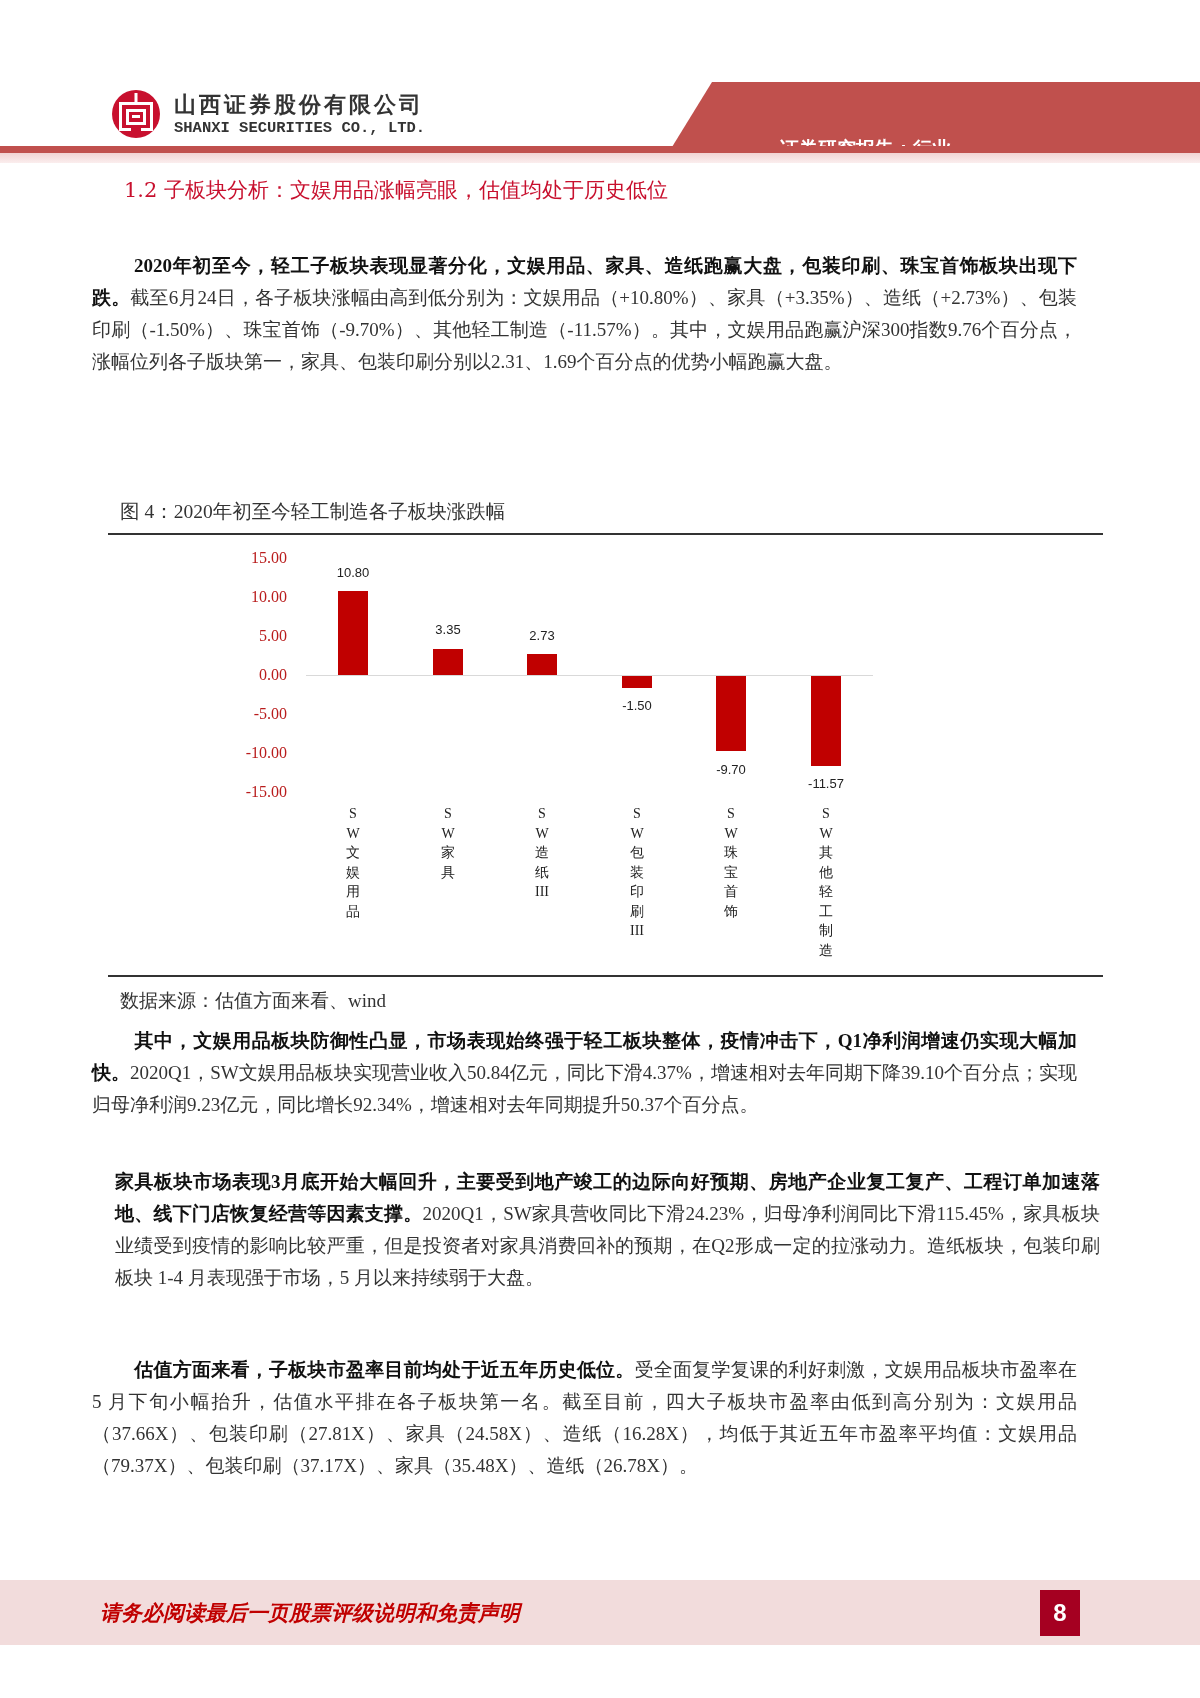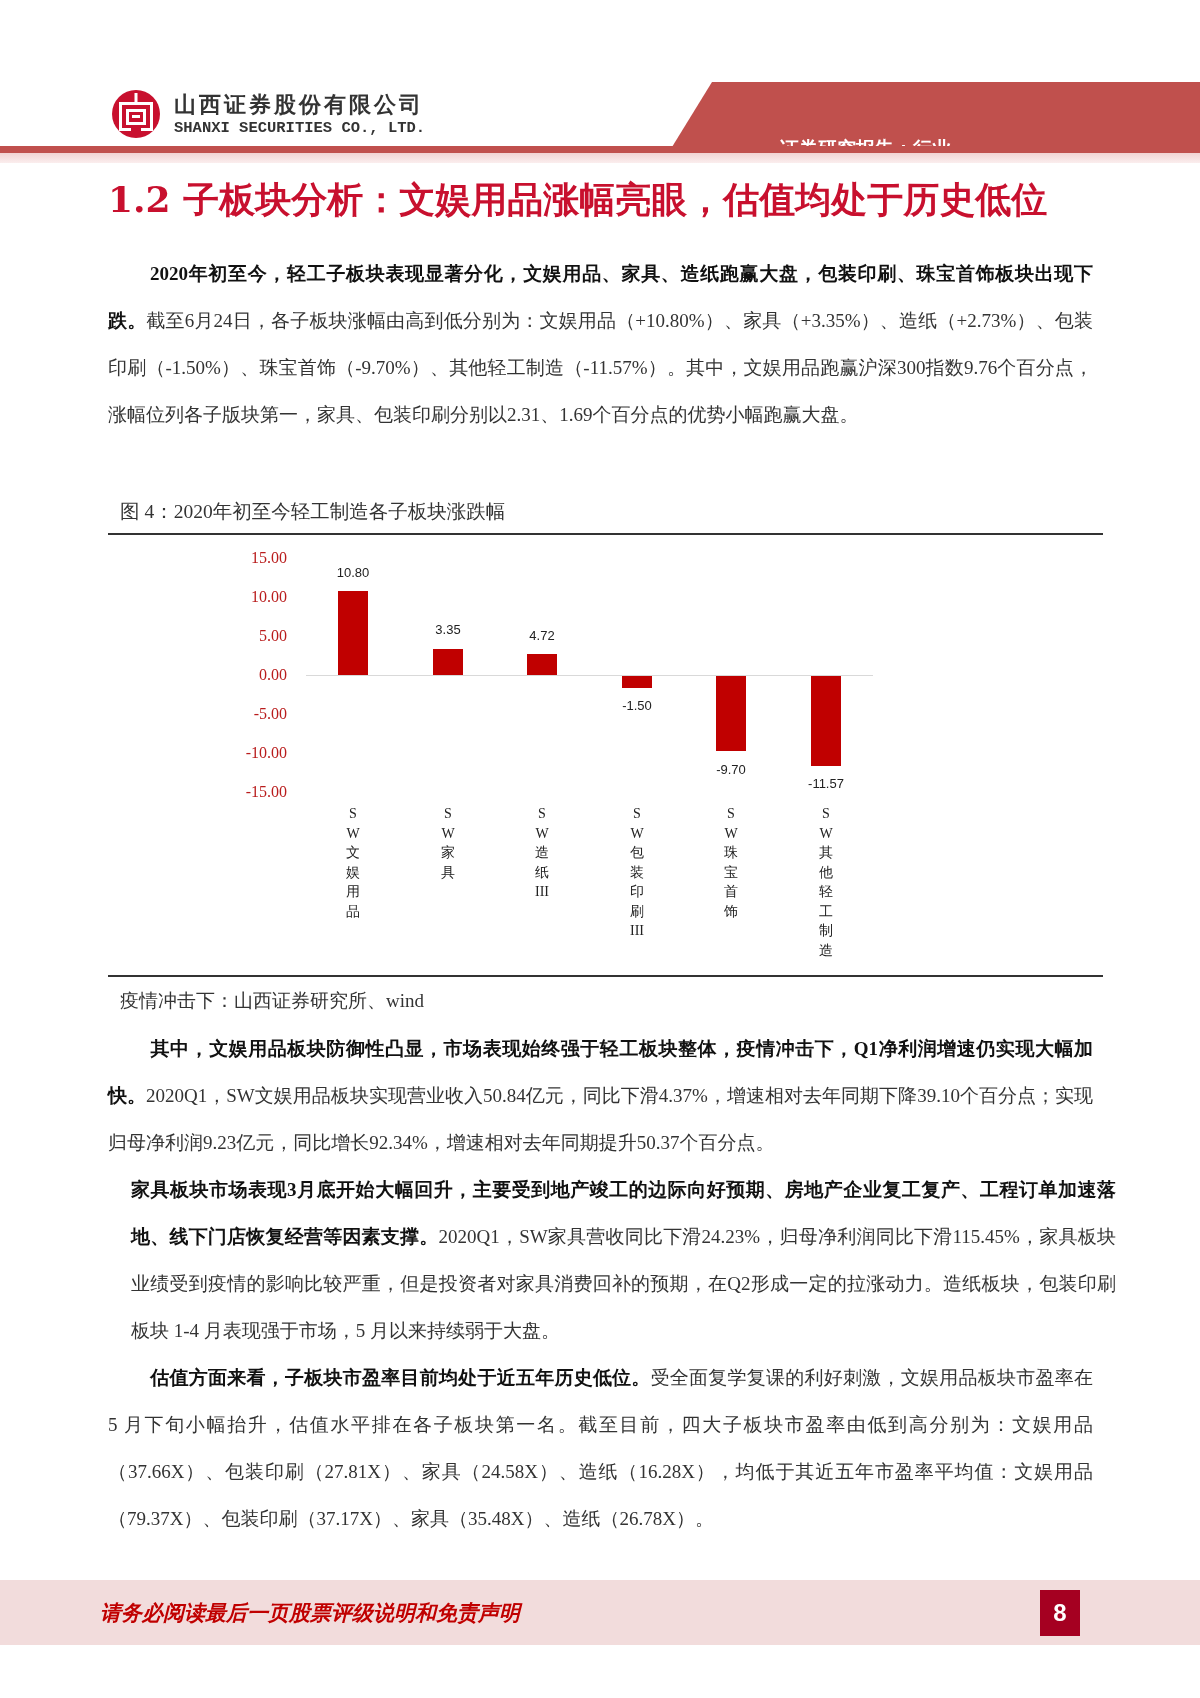--- a/index.html
+++ b/index.html
@@ -15,25 +15,25 @@
            font-weight: bold; font-size: 15.5px; color: #333; }
   .banner { position: absolute; left: 672px; top: 82px; width: 528px; height: 65px;
             background: #c0504d; clip-path: polygon(40px 0, 100% 0, 100% 100%, 0 100%); }
   .banner-txt { position: absolute; left: 780px; top: 106px; font-family: "DejaVu Sans", sans-serif;
                 font-weight: bold; font-size: 19px; color: #fff; margin-top: 30px; }
   .rule { position: absolute; left: 0; top: 146px; width: 1200px; height: 7px; background: #c0504d; }
   .rule2 { position: absolute; left: 0; top: 153px; width: 1200px; height: 10px;
            background: linear-gradient(#f1d3d3, #fbeeee); }
 
   
-  .sec-title { position: absolute; left: 108px; top: 176px; font-size: 36px; font-weight: bold;
+  .sec-title { position: absolute; left: 124px; top: 176px; font-size: 21px; font-weight: normal;
                color: #c8102e; font-family: "DejaVu Serif", serif; }
 
   
-  .para { position: absolute; left: 108px; width: 985px; font-size: 19px; line-height: 47px;
+  .para { position: absolute; left: 92px; width: 985px; font-size: 19px; line-height: 32px;
           color: #333; text-align: justify; }
   .para b { color: #111; }
   .para .ind { display: inline-block; width: 42px; }
 
   
   .fig-cap { position: absolute; left: 120px; top: 498px; font-size: 19.5px; color: #333; }
   .fig-top { position: absolute; left: 108px; top: 533px; width: 995px; height: 2px; background: #333; }
   .fig-bot { position: absolute; left: 108px; top: 975px; width: 995px; height: 2px; background: #333; }
   .src { position: absolute; left: 120px; top: 988px; font-size: 19px; color: #333; }
 
@@ -104,21 +104,21 @@
 
   <div class="bar" style="left:338px; top:591px; height:84px;"></div>
   <div class="bar" style="left:433px; top:649px; height:26px;"></div>
   <div class="bar" style="left:527px; top:654px; height:21px;"></div>
   <div class="bar" style="left:622px; top:676px; height:12px;"></div>
   <div class="bar" style="left:716px; top:676px; height:75px;"></div>
   <div class="bar" style="left:811px; top:676px; height:90px;"></div>
 
   <div class="dlab" style="left:313px; top:565px;">10.80</div>
   <div class="dlab" style="left:408px; top:622px;">3.35</div>
-  <div class="dlab" style="left:502px; top:628px;">4.72</div>
+  <div class="dlab" style="left:502px; top:628px;">2.73</div>
   <div class="dlab" style="left:597px; top:698px;">-1.50</div>
   <div class="dlab" style="left:691px; top:762px;">-9.70</div>
   <div class="dlab" style="left:786px; top:776px;">-11.57</div>
 
   <div class="cat" style="left:338px; top:804px;">
     <div class="lat">S</div>
       <div class="lat">W</div>
       <div>文</div>
       <div>娱</div>
       <div>用</div>
@@ -160,21 +160,21 @@
       <div>其</div>
       <div>他</div>
       <div>轻</div>
       <div>工</div>
       <div>制</div>
       <div>造</div>
   </div>
 </div>
 
 <div class="fig-bot"></div>
-<div class="src">疫情冲击下：山西证券研究所、wind</div>
+<div class="src">数据来源：估值方面来看、wind</div>
 
 <div class="para" style="top:1025px;">
   <span class="ind"></span><b>其中，文娱用品板块防御性凸显，市场表现始终强于轻工板块整体，疫情冲击下，Q1净利润增速仍实现大幅加快。</b><span>2020Q1，SW文娱用品板块实现营业收入50.84亿元，同比下滑4.37%，增速相对去年同期下降39.10个百分点；实现归母净利润9.23亿元，同比增长92.34%，增速相对去年同期提升50.37个百分点。</span>
 </div>
 
 <div class="para" style="top:1166px;margin-left:23px;">
   <b>家具板块市场表现3月底开始大幅回升，主要受到地产竣工的边际向好预期、房地产企业复工复产、工程订单加速落地、线下门店恢复经营等因素支撑。</b><span>2020Q1，SW家具营收同比下滑24.23%，归母净利润同比下滑115.45%，家具板块业绩受到疫情的影响比较严重，但是投资者对家具消费回补的预期，在Q2形成一定的拉涨动力。造纸板块，包装印刷板块 1-4 月表现强于市场，5 月以来持续弱于大盘。</span>
 </div>
 
 <div class="para" style="top:1354px;">

